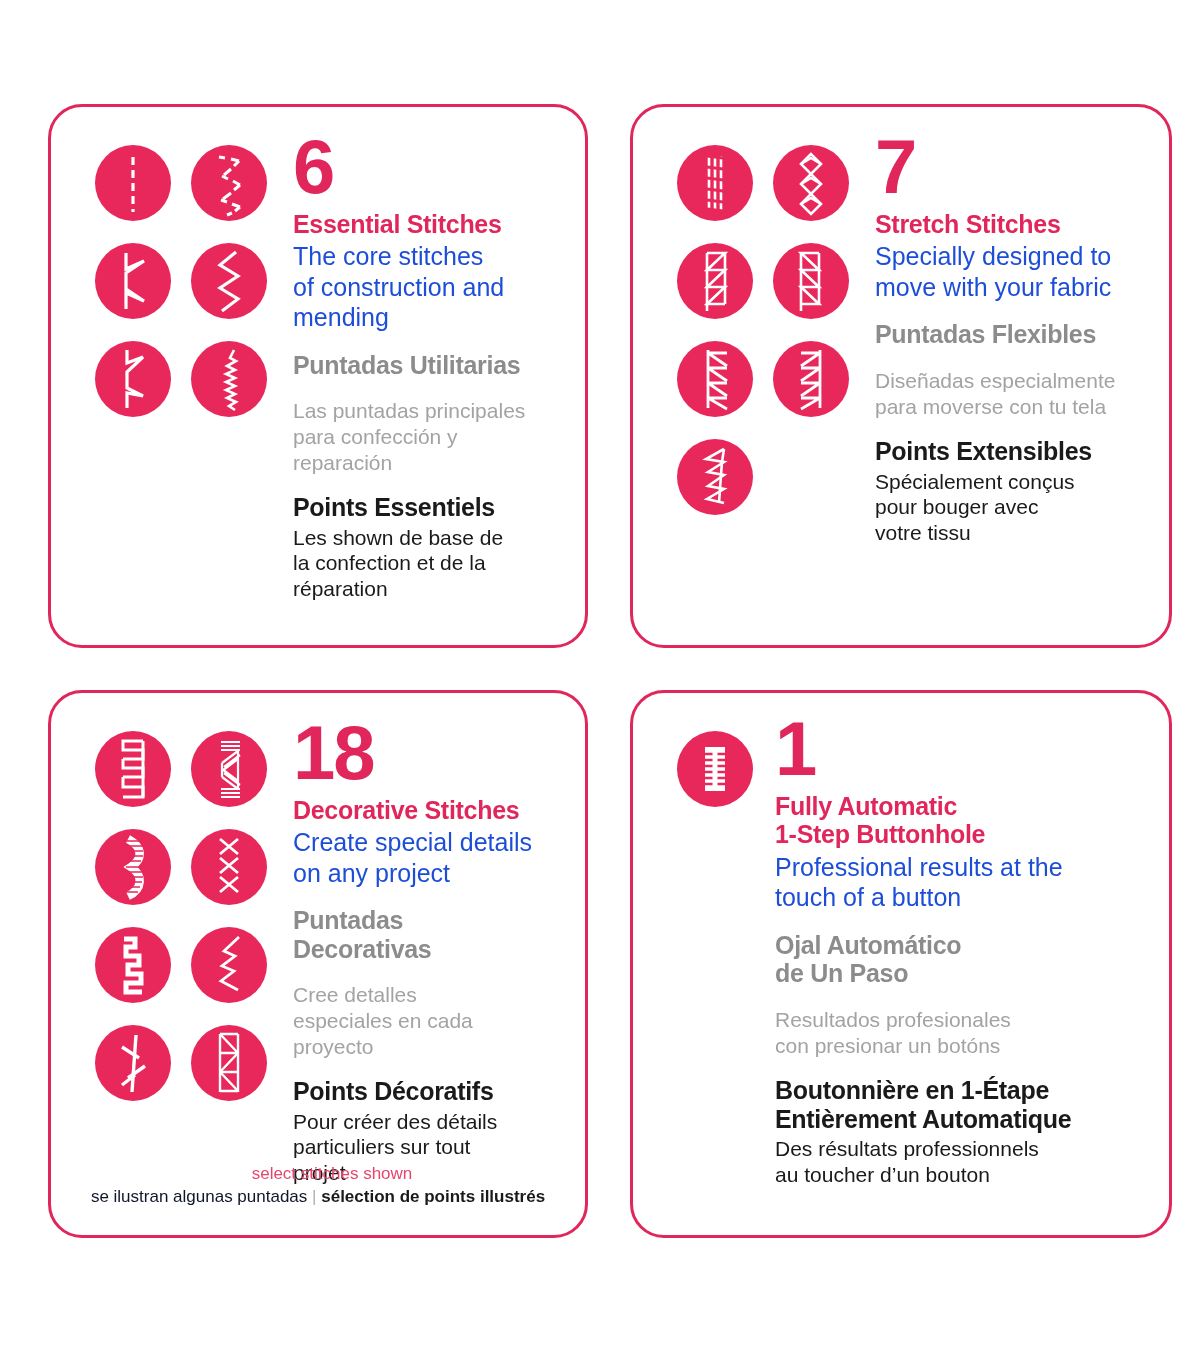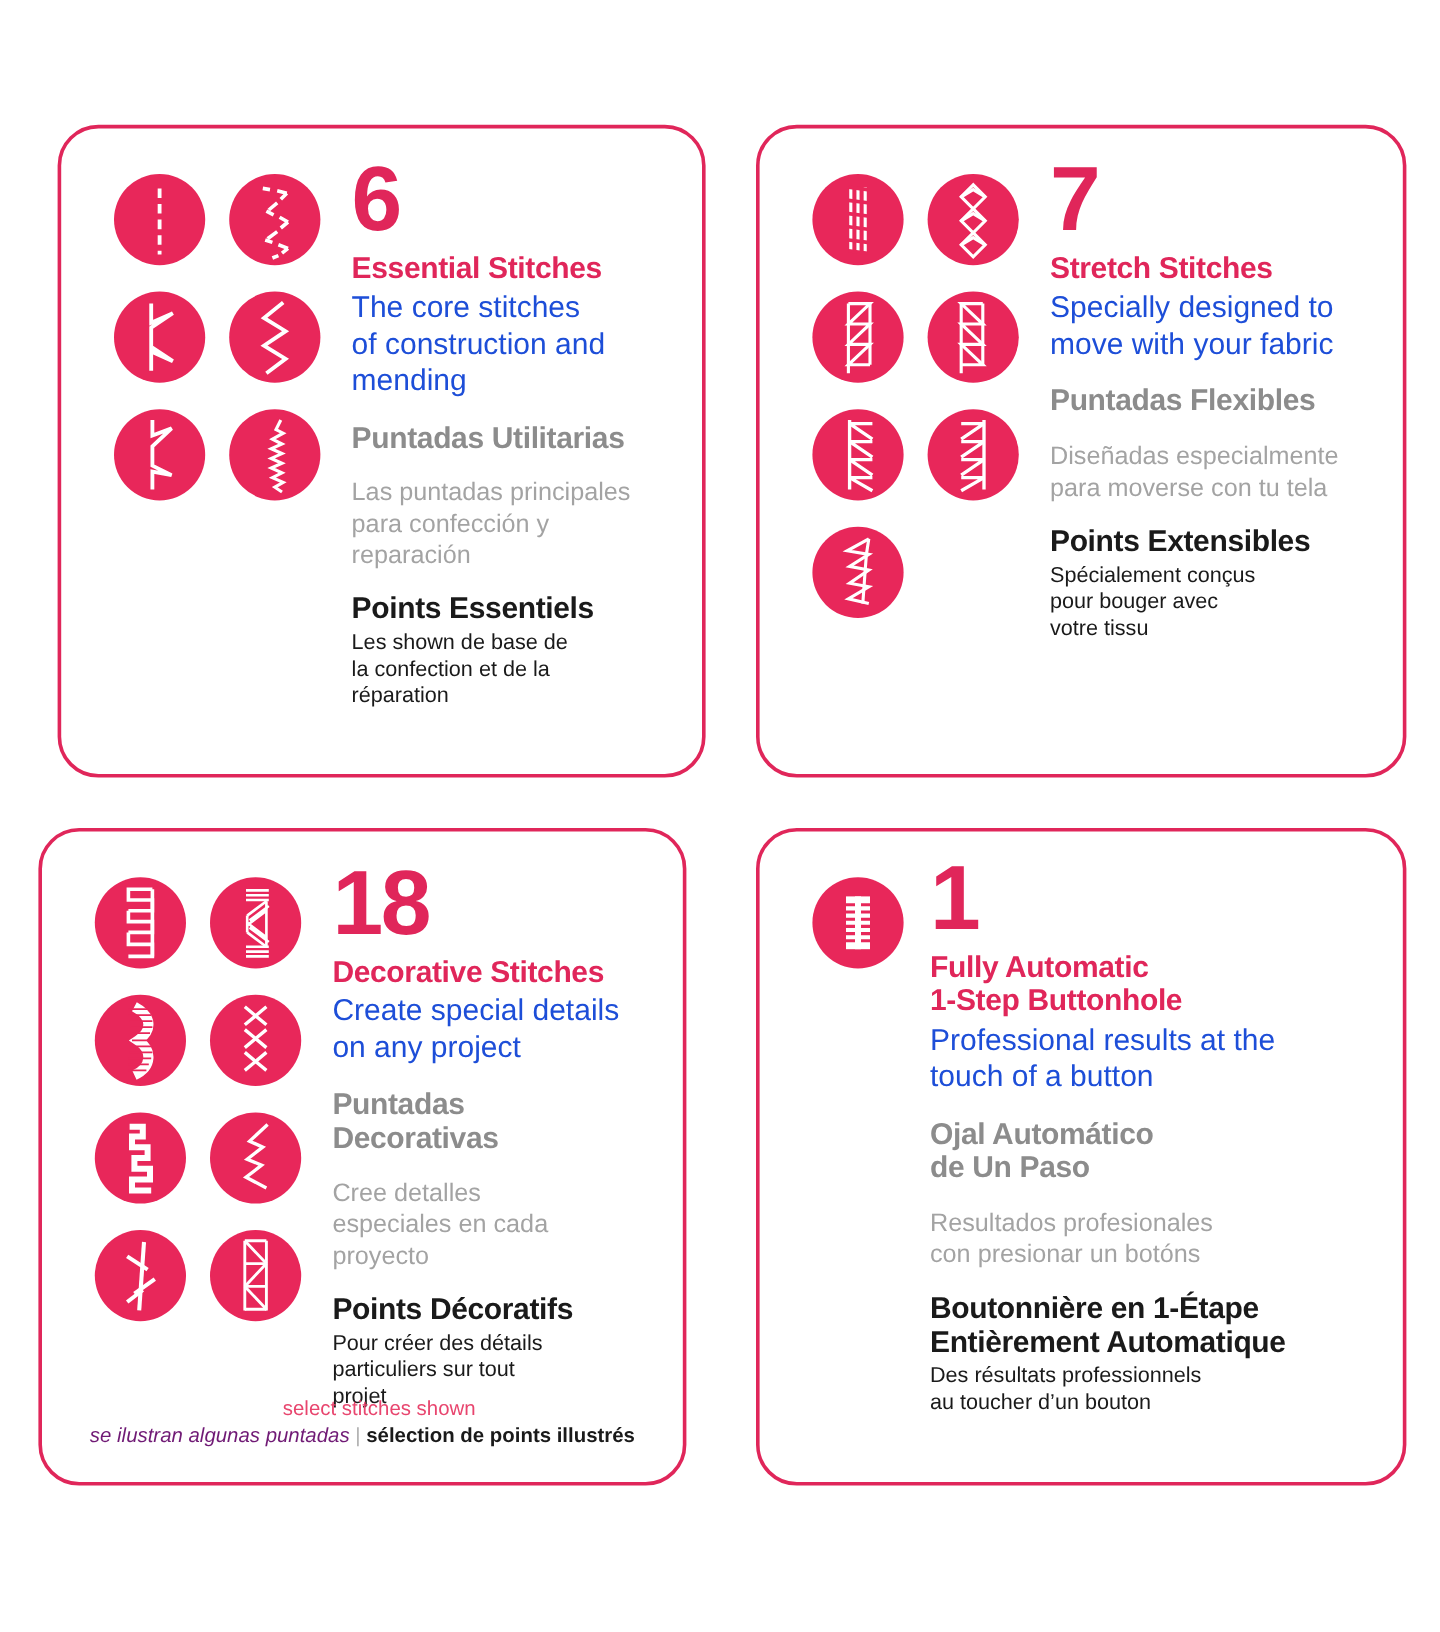--- a/index.html
+++ b/index.html
@@ -17,21 +17,21 @@
 
   
   .card {
     position: absolute;
     border: 3px solid #E0265A;
     border-radius: 34px;
     background: #ffffff;
   }
   #card-essential  { left: 48px;  top: 104px;  width: 540px; height: 544px; }
   #card-stretch    { left: 630px; top: 104px;  width: 542px; height: 544px; }
-  #card-decorative { left: 32px;  top: 690px;  width: 540px; height: 548px; }
+  #card-decorative { left: 48px;  top: 690px;  width: 540px; height: 548px; }
   #card-buttonhole { left: 630px; top: 690px;  width: 542px; height: 548px; }
 
   .card-body {
     display: flex;
     flex-direction: row;
     padding: 38px 0 0 44px;
   }
 
   
   .icon-grid {
@@ -95,21 +95,21 @@
   }
   .head-fr {
     font-size: 25px;
     font-weight: bold;
     color: #1A1A1A;
     line-height: 1.14;
     margin-top: 18px;
     letter-spacing: -0.3px;
   }
   .sub-fr {
-    font-size: 18px;
+    font-size: 21px;
     color: #1A1A1A;
     line-height: 1.22;
     margin-top: 3px;
   }
 
   
   .footnote {
     position: absolute;
     left: 0; right: 0;
     bottom: 26px;
@@ -120,21 +120,21 @@
     font-size: 17px;
     color: #E8456E;
     line-height: 1.35;
     padding-left: 28px;
   }
   .footnote .fn-line2 {
     display: block;
     font-size: 17px;
     line-height: 1.35;
   }
-  .footnote .fn-es { color: #701a75; font-style: italic; }
+  .footnote .fn-es { color: #0f172a; }
   .footnote .fn-sep { color: #AFAFAF; }
   .footnote .fn-fr { color: #1A1A1A; font-weight: bold; }
 </style>
 </head>
 <body>
 
 <div class="page">
 
   <div class="card" id="card-essential">
     <div class="card-body">

